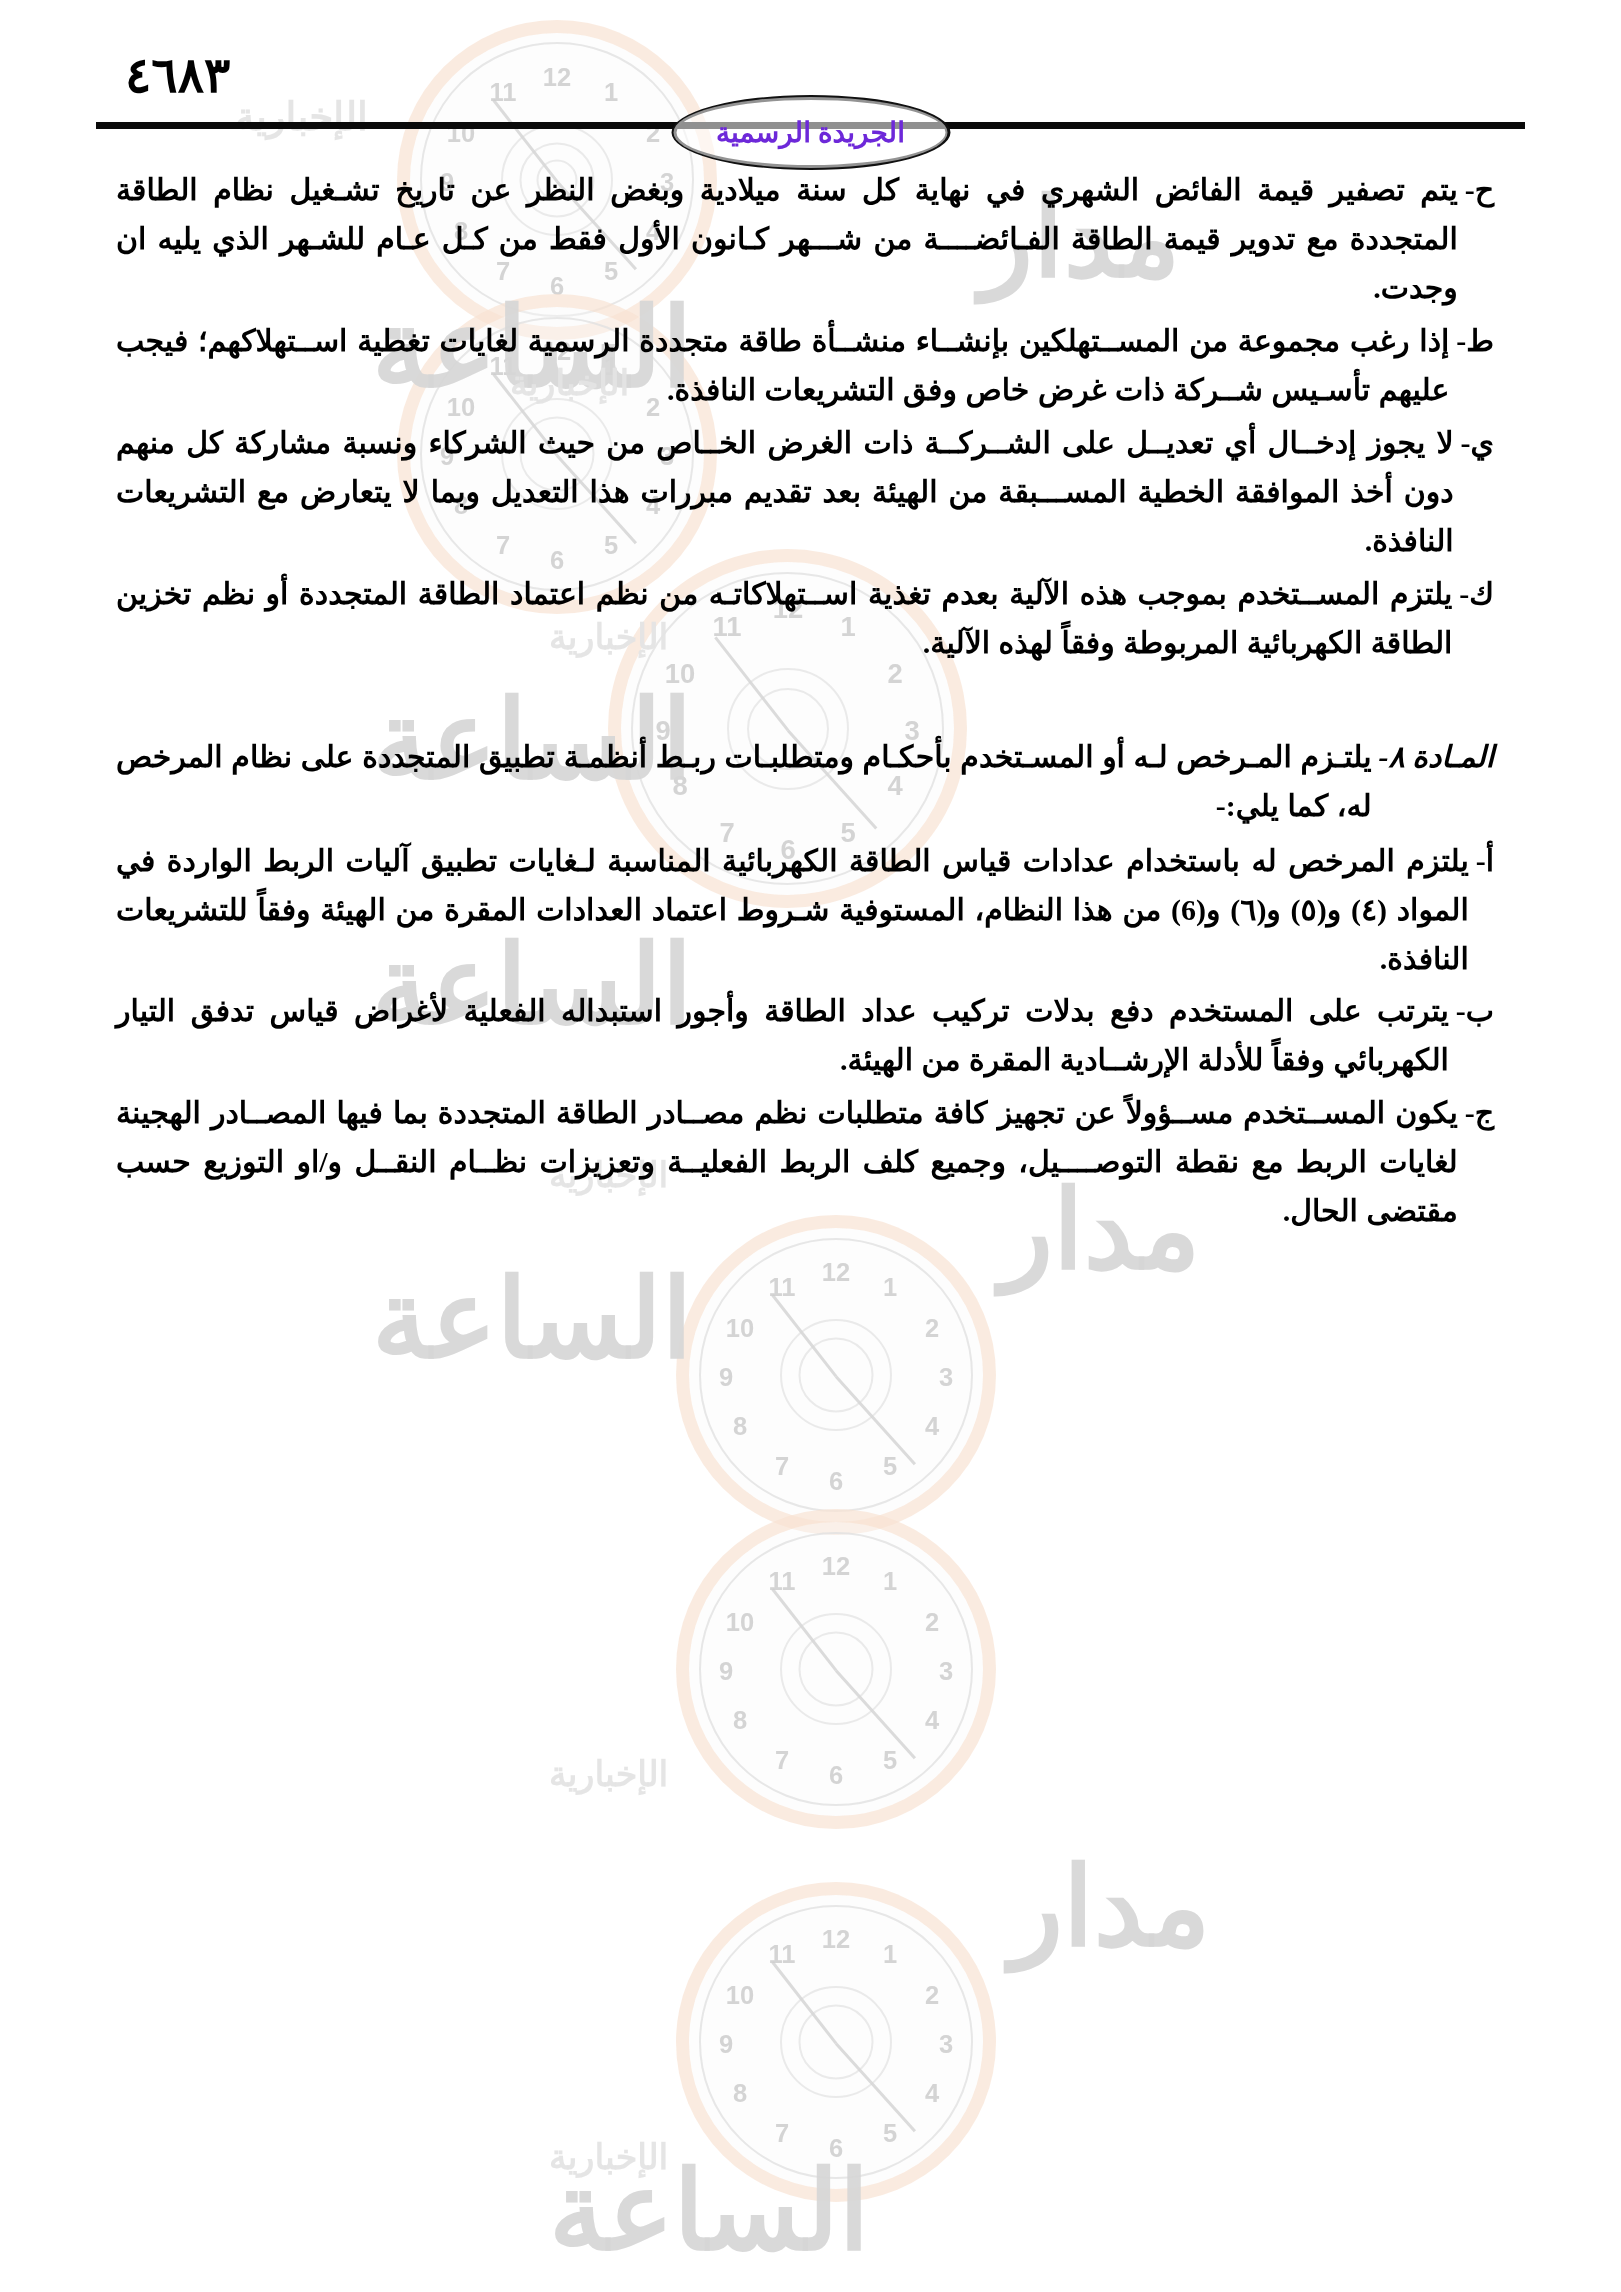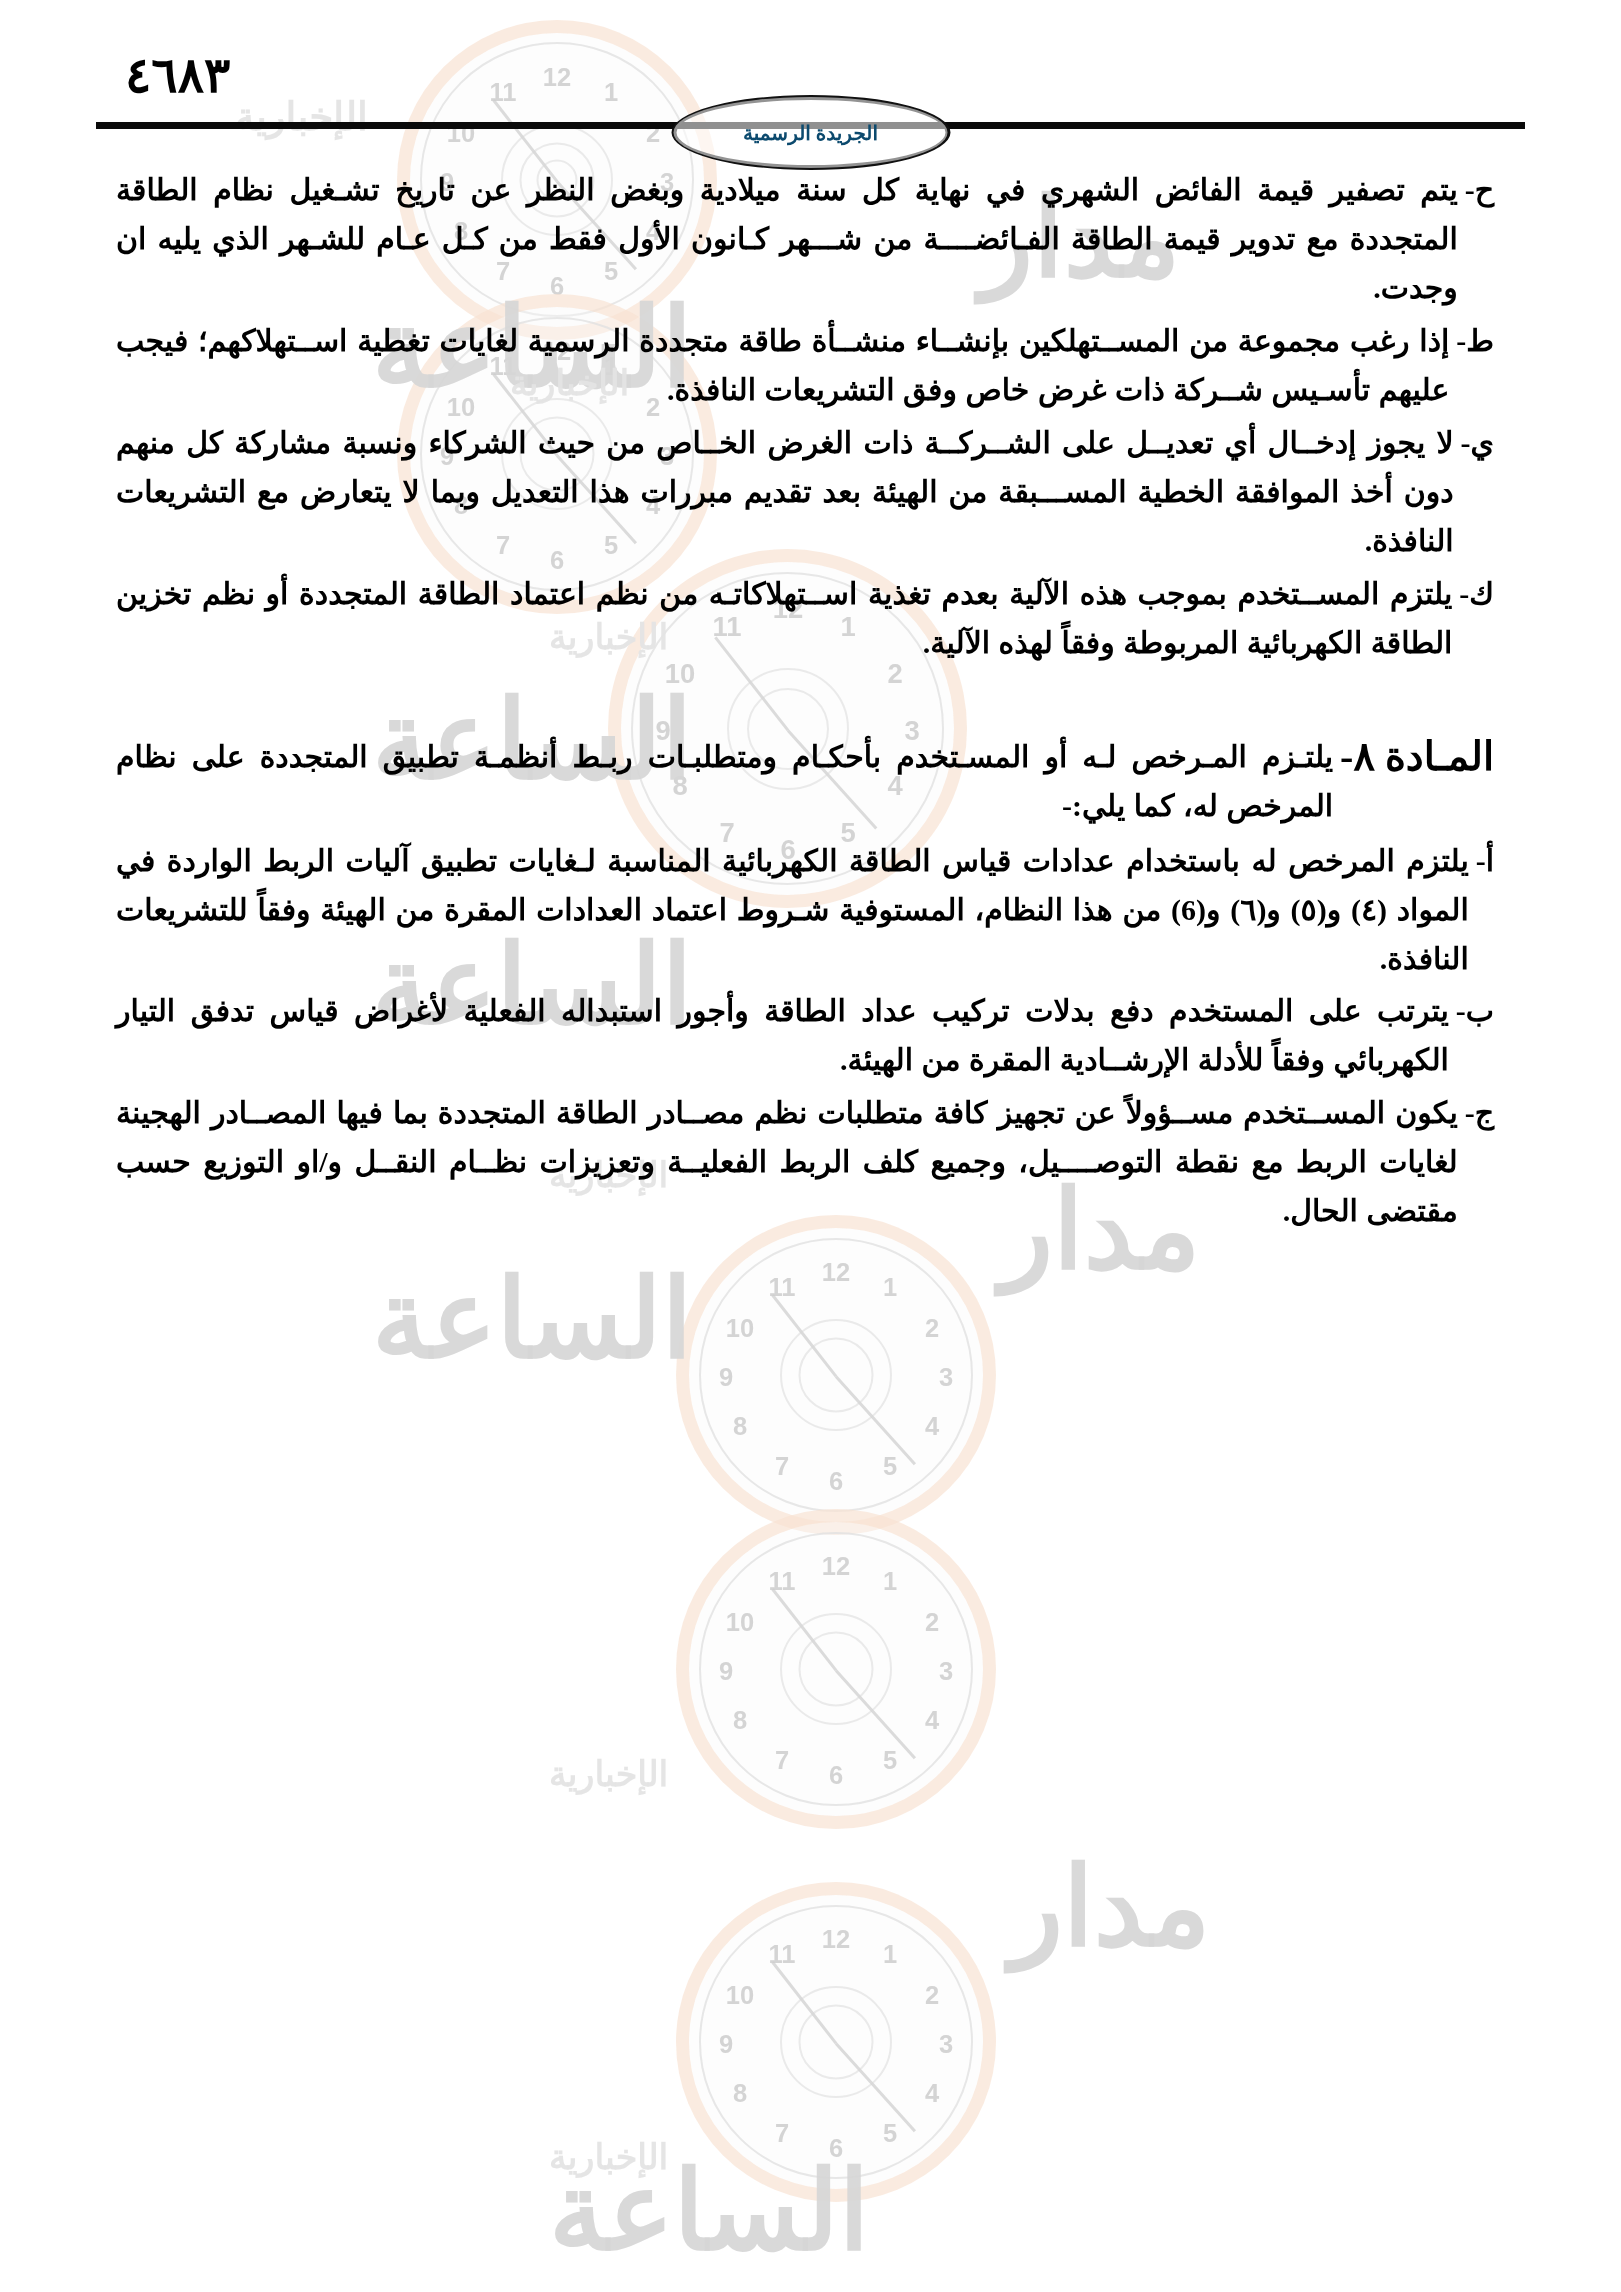--- a/index.html
+++ b/index.html
@@ -111,23 +111,23 @@
     justify-content: center;
   }
   .header-badge .badge-fill {
     position: absolute;
     inset: -2.9px;
     border-radius: 50%;
     background: rgba(255,255,255,0.55);
     z-index: -1;
   }
   .header-badge-text {
-    font-size: 20px;
-    font-weight: bold;
-    color: #0c4a6e;
+    font-size: 28px;
+    font-weight: bold;
+    color: #6d28d9;
     font-family: "Liberation Serif", serif;
     letter-spacing: 0px;
   }
 
   
   .body {
     position: absolute;
     top: 165px;
     right: 127px;
     left: 116px;
@@ -161,21 +161,22 @@
     word-spacing: 1px;
   }
 
   .article {
     display: flex;
     flex-direction: row;
     margin-top: 65px;
     margin-bottom: 5.9px;
   }
   .article .clause-marker {
-    font-size: 40px;
+    font-size: 30px;
+    font-style: italic;
   }
 </style>
 </head>
 <body>
 
 <div class="page">
 
   <div class="watermark">
 
     <div class="wm-clock" style="left:397px; top:19.6px; width:294px; height:294px;">

